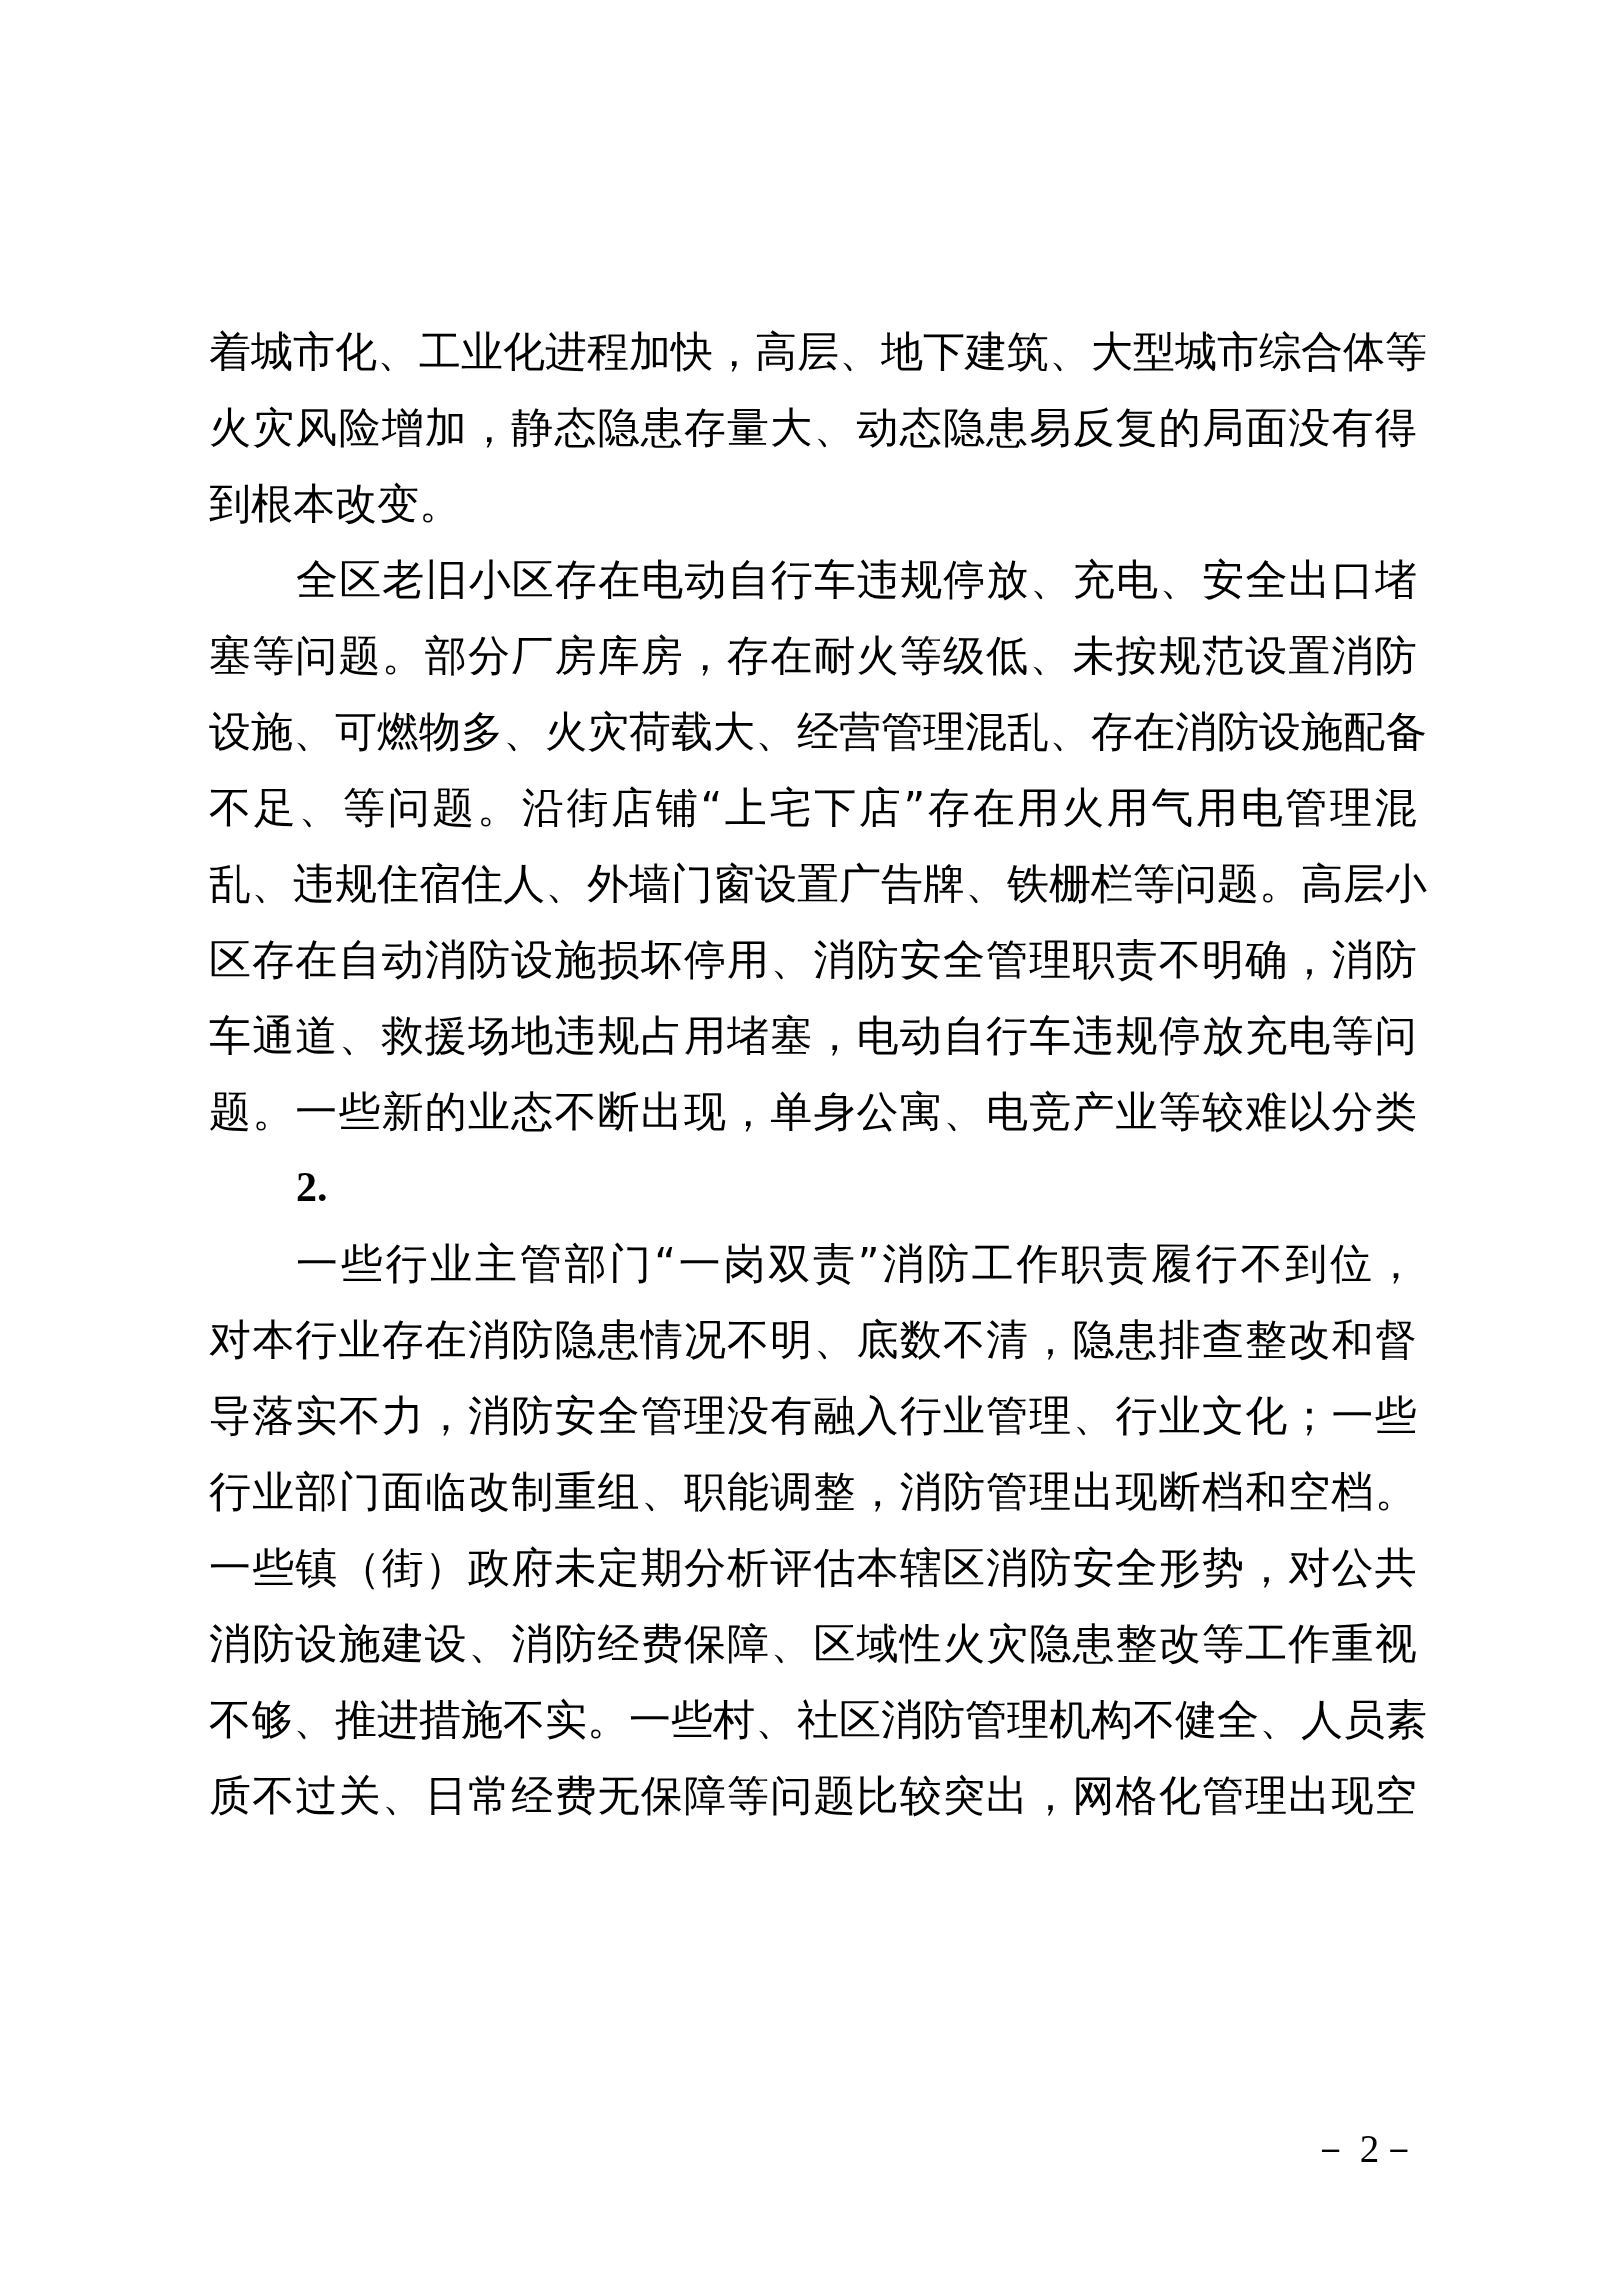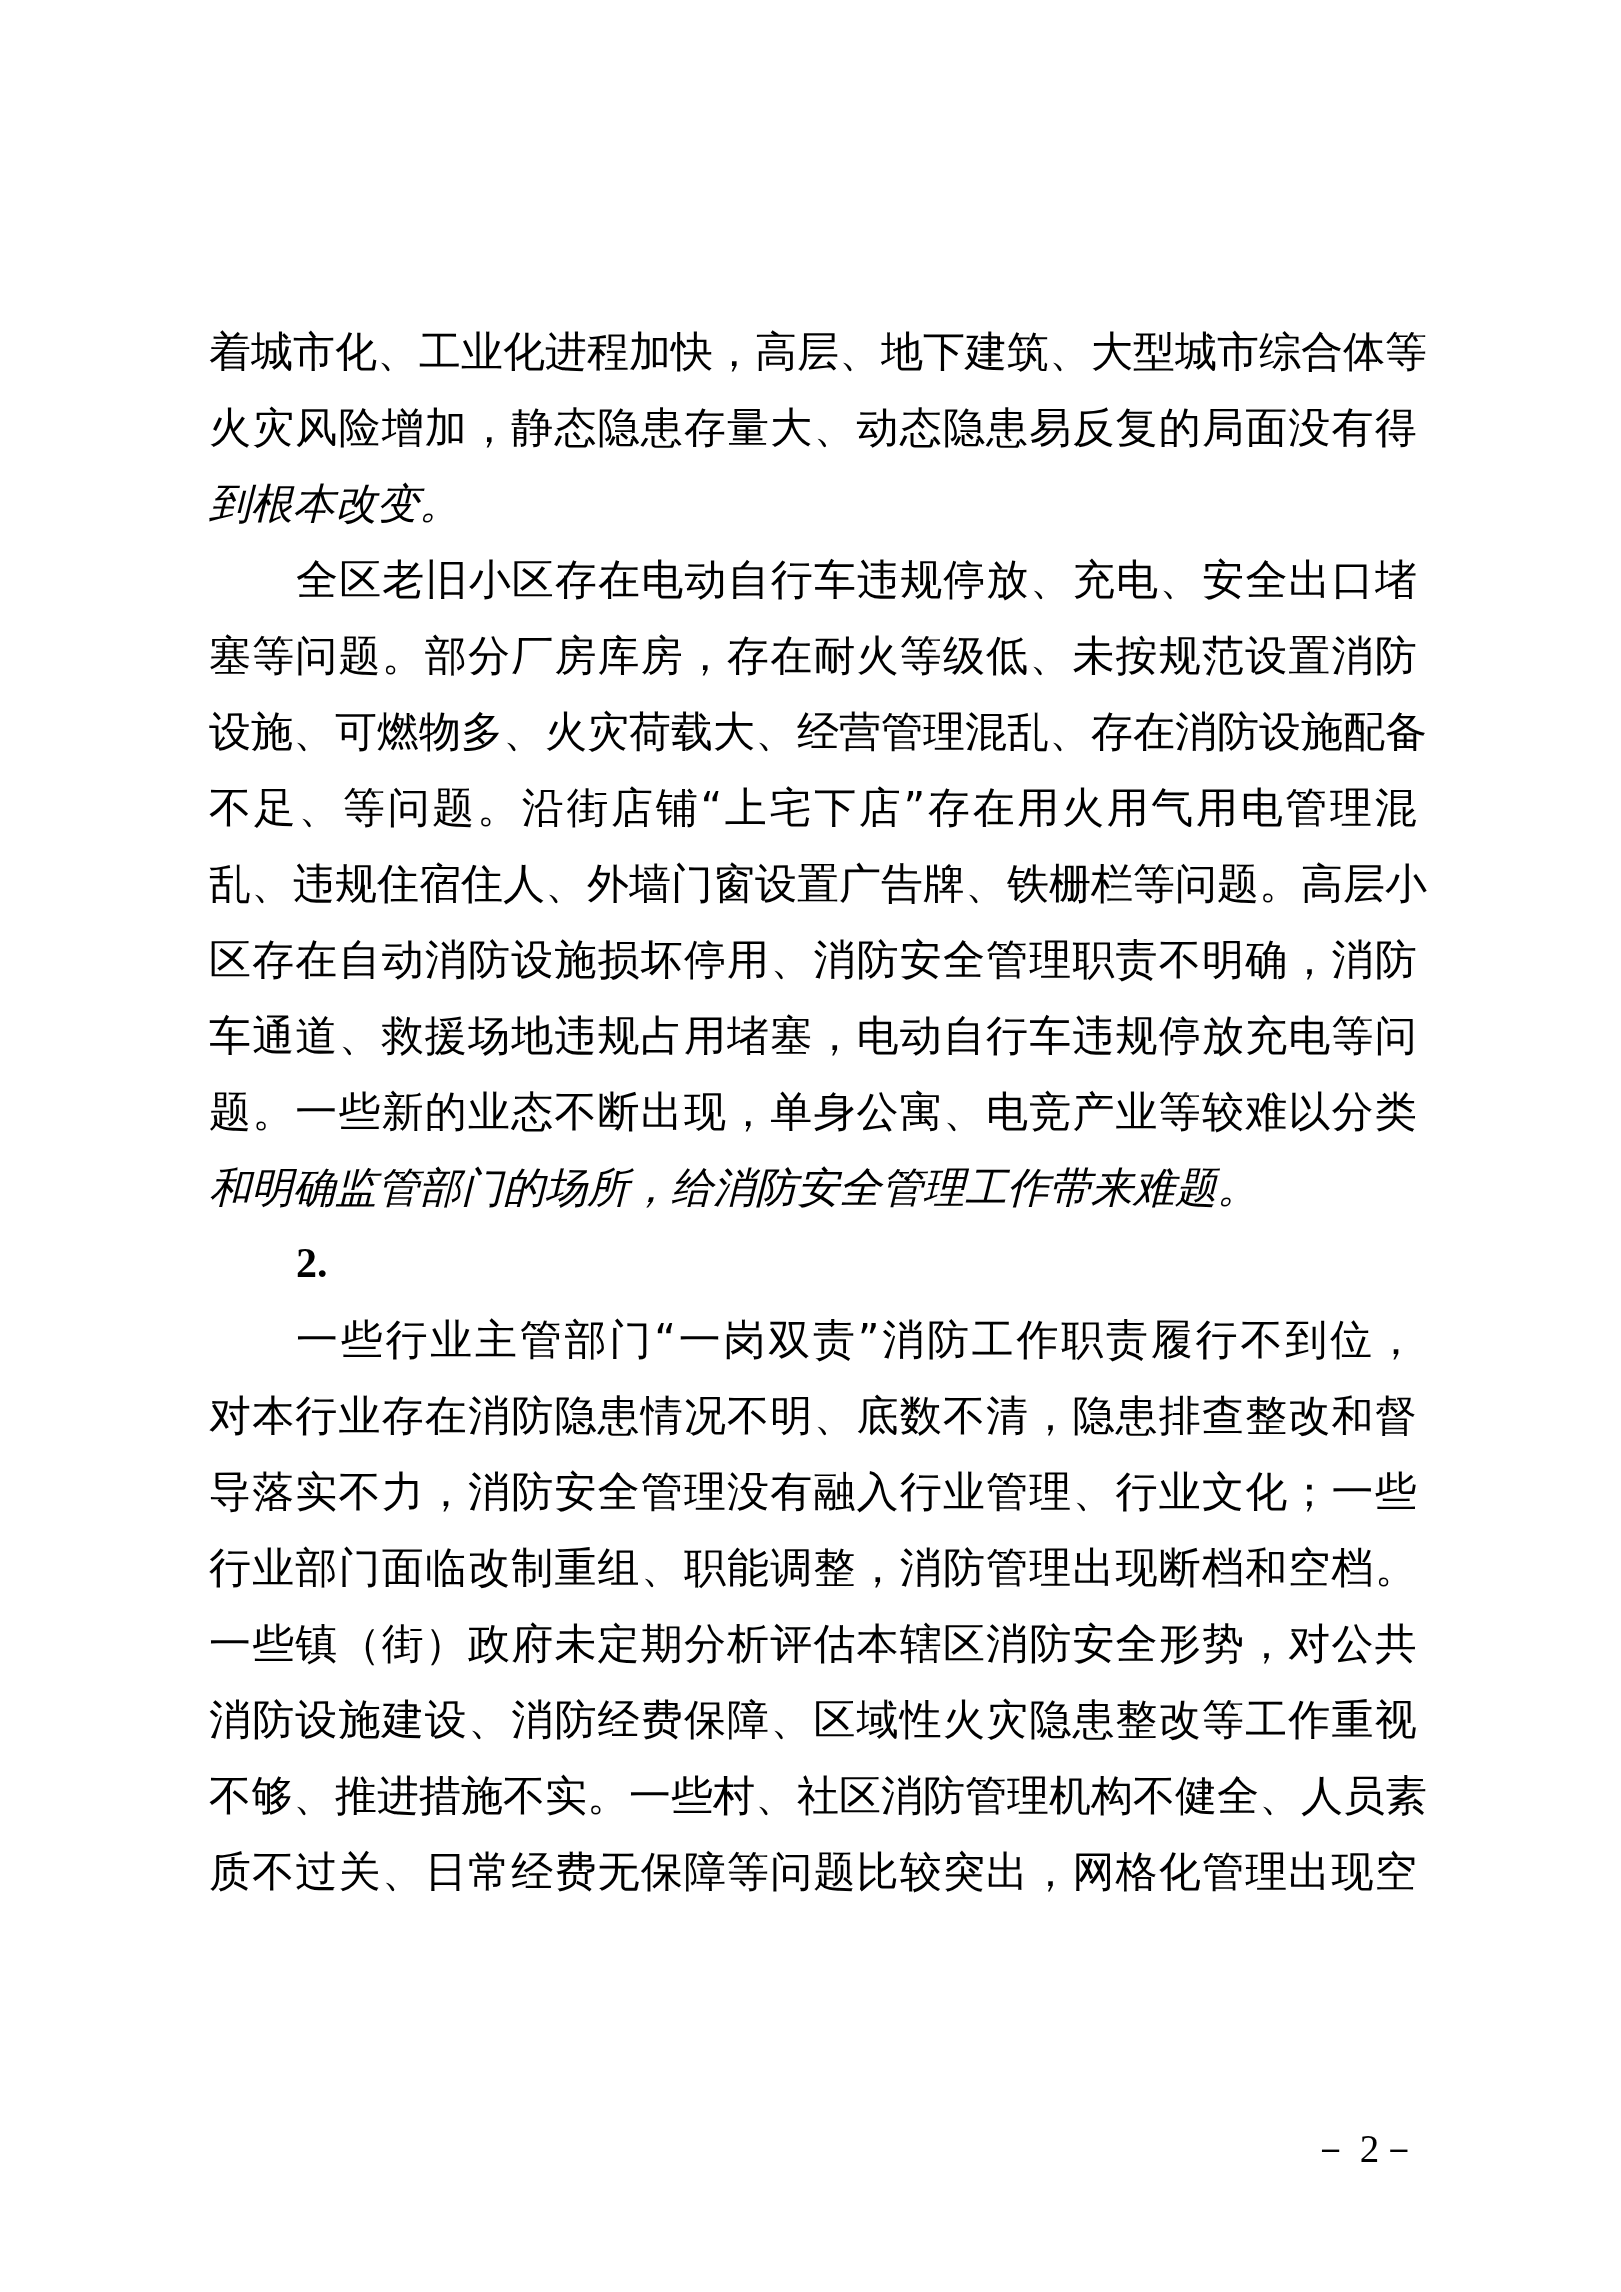--- a/index.html
+++ b/index.html
@@ -34,21 +34,20 @@
       line-height: 59px;
       font-size: 42px;
       white-space: nowrap;
       letter-spacing: 0px;
       display: flex;
       justify-content: space-between;
       overflow: visible;
     }
     .line.last {
       justify-content: flex-start;
-      font-style: italic;
     }
     .line.indent {
       padding-left: 87px;
     }
     .line.heading {
       font-weight: bold;
       padding-left: 87px;
       justify-content: flex-start;
     }
     .line span.ch {
@@ -371,21 +370,20 @@
         <span class="ch">竞</span>
         <span class="ch">产</span>
         <span class="ch">业</span>
         <span class="ch">等</span>
         <span class="ch">较</span>
         <span class="ch">难</span>
         <span class="ch">以</span>
         <span class="ch">分</span>
         <span class="ch">类</span>
       </div>
-    <div class="line last">和明确监管部门的场所，给消防安全管理工作带来难题。</div>
 
     <div class="line heading">
       <span class="num">2.</span>
     </div>
 
     <div class="line indent">
         <span class="ch">一</span>
         <span class="ch">些</span>
         <span class="ch">行</span>
         <span class="ch">业</span>

